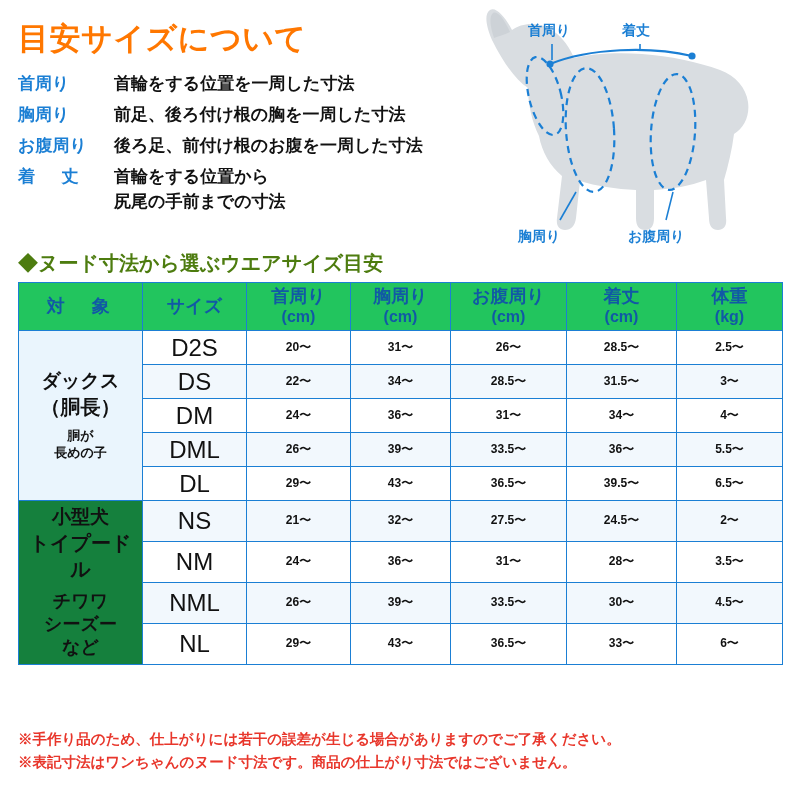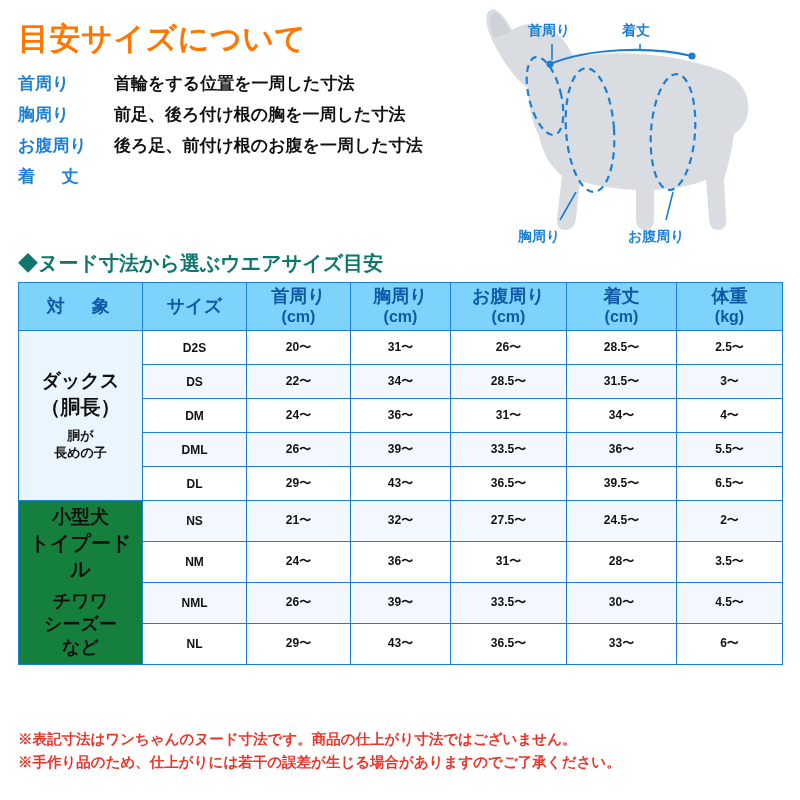--- a/index.html
+++ b/index.html
@@ -73,21 +73,21 @@
   #lbl-len   { left: 182px; top: 18px; }
   #lbl-chest { left: 78px;  top: 224px; }
   #lbl-belly { left: 188px; top: 224px; }
 
   
   .sectionhead {
     position: absolute;
     left: 18px; top: 250px;
     font-size: 20px;
     font-weight: bold;
-    color: #0f766e;
+    color: #4d7c0f;
     white-space: nowrap;
   }
 
   
   .tablewrap {
     position: absolute;
     left: 18px; top: 282px;
     width: 764px;
   }
   table.sizes {
@@ -95,21 +95,21 @@
     width: 764px;
     table-layout: fixed;
   }
   table.sizes th, table.sizes td {
     border: 1px solid #1b7fd4;
     text-align: center;
     vertical-align: middle;
     color: #111111;
   }
   table.sizes thead th {
-    background: #7dd3fc;
+    background: #22c55e;
     color: #1159a5;
     font-size: 18px;
     font-weight: bold;
     height: 48px;
     line-height: 1.18;
     padding: 2px 0;
   }
   table.sizes thead th .unit { font-size: 16px; display: block; }
   table.sizes thead th.wide { letter-spacing: 0.25em; }
 
@@ -118,22 +118,22 @@
     color: #1159a5;
     font-weight: bold;
     line-height: 1.3;
     padding: 4px 6px;
   }
   td.grouphead .g1 { font-size: 19px; display: block; }
   td.grouphead .g2 { font-size: 20px; display: block; }
   td.grouphead .g3 { font-size: 13px; display: block; margin-top: 8px; }
 
   td.sizecode {
-    font-size: 12px;
-    font-weight: bold;
+    font-size: 24px;
+    font-weight: normal;
     height: 34px;
   }
   td.val {
     font-size: 12px;
     font-weight: bold;
   }
   tr.alt td.sizecode, tr.alt td.val { background: #f2f8fd; }
 
   
   .notes {
@@ -164,20 +164,22 @@
     <div class="defrow">
       <span class="defterm">胸周り</span>
       <span class="defdesc">前足、後ろ付け根の胸を一周した寸法</span>
     </div>
     <div class="defrow">
       <span class="defterm">お腹周り</span>
       <span class="defdesc">後ろ足、前付け根のお腹を一周した寸法</span>
     </div>
     <div class="defrow">
       <span class="defterm spaced">着　丈</span>
+      <span class="defdesc">首輪をする位置から
+尻尾の手前までの寸法</span>
     </div>
   </div>
 
   <div class="dogwrap">
     <svg width="360" height="252" viewBox="0 0 360 252">
 
       <path fill="#d9dde1" d="
         M52,36
         C46,22 44,10 50,6
         C56,2 66,14 72,26
@@ -360,17 +362,17 @@
           <td class="val">43〜</td>
           <td class="val">36.5〜</td>
           <td class="val">33〜</td>
           <td class="val">6〜</td>
         </tr>
       </tbody>
     </table>
   </div>
 
   <div class="notes">
+    <div class="note">※手作り品のため、仕上がりには若干の誤差が生じる場合がありますのでご了承ください。</div>
     <div class="note">※表記寸法はワンちゃんのヌード寸法です。商品の仕上がり寸法ではございません。</div>
-    <div class="note">※手作り品のため、仕上がりには若干の誤差が生じる場合がありますのでご了承ください。</div>
   </div>
 
 </div>
 
 </body></html>

